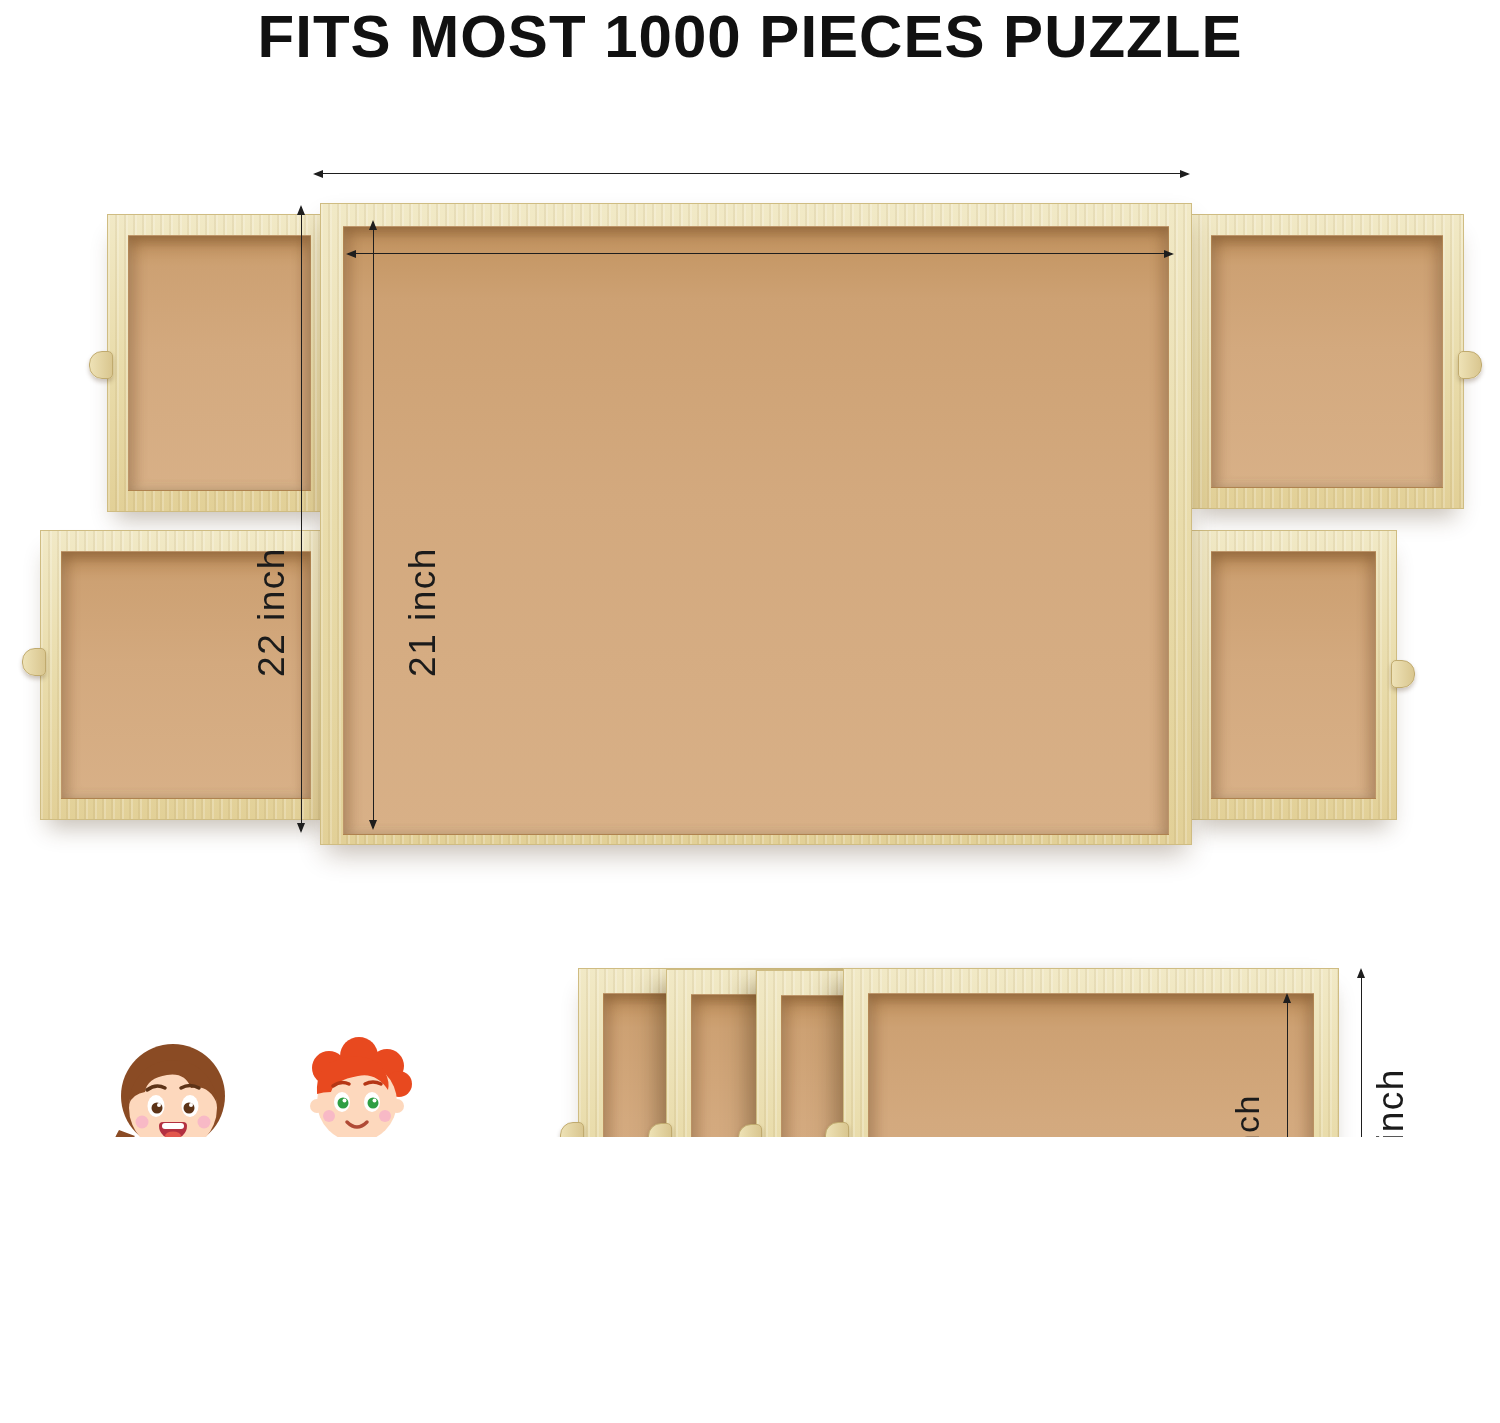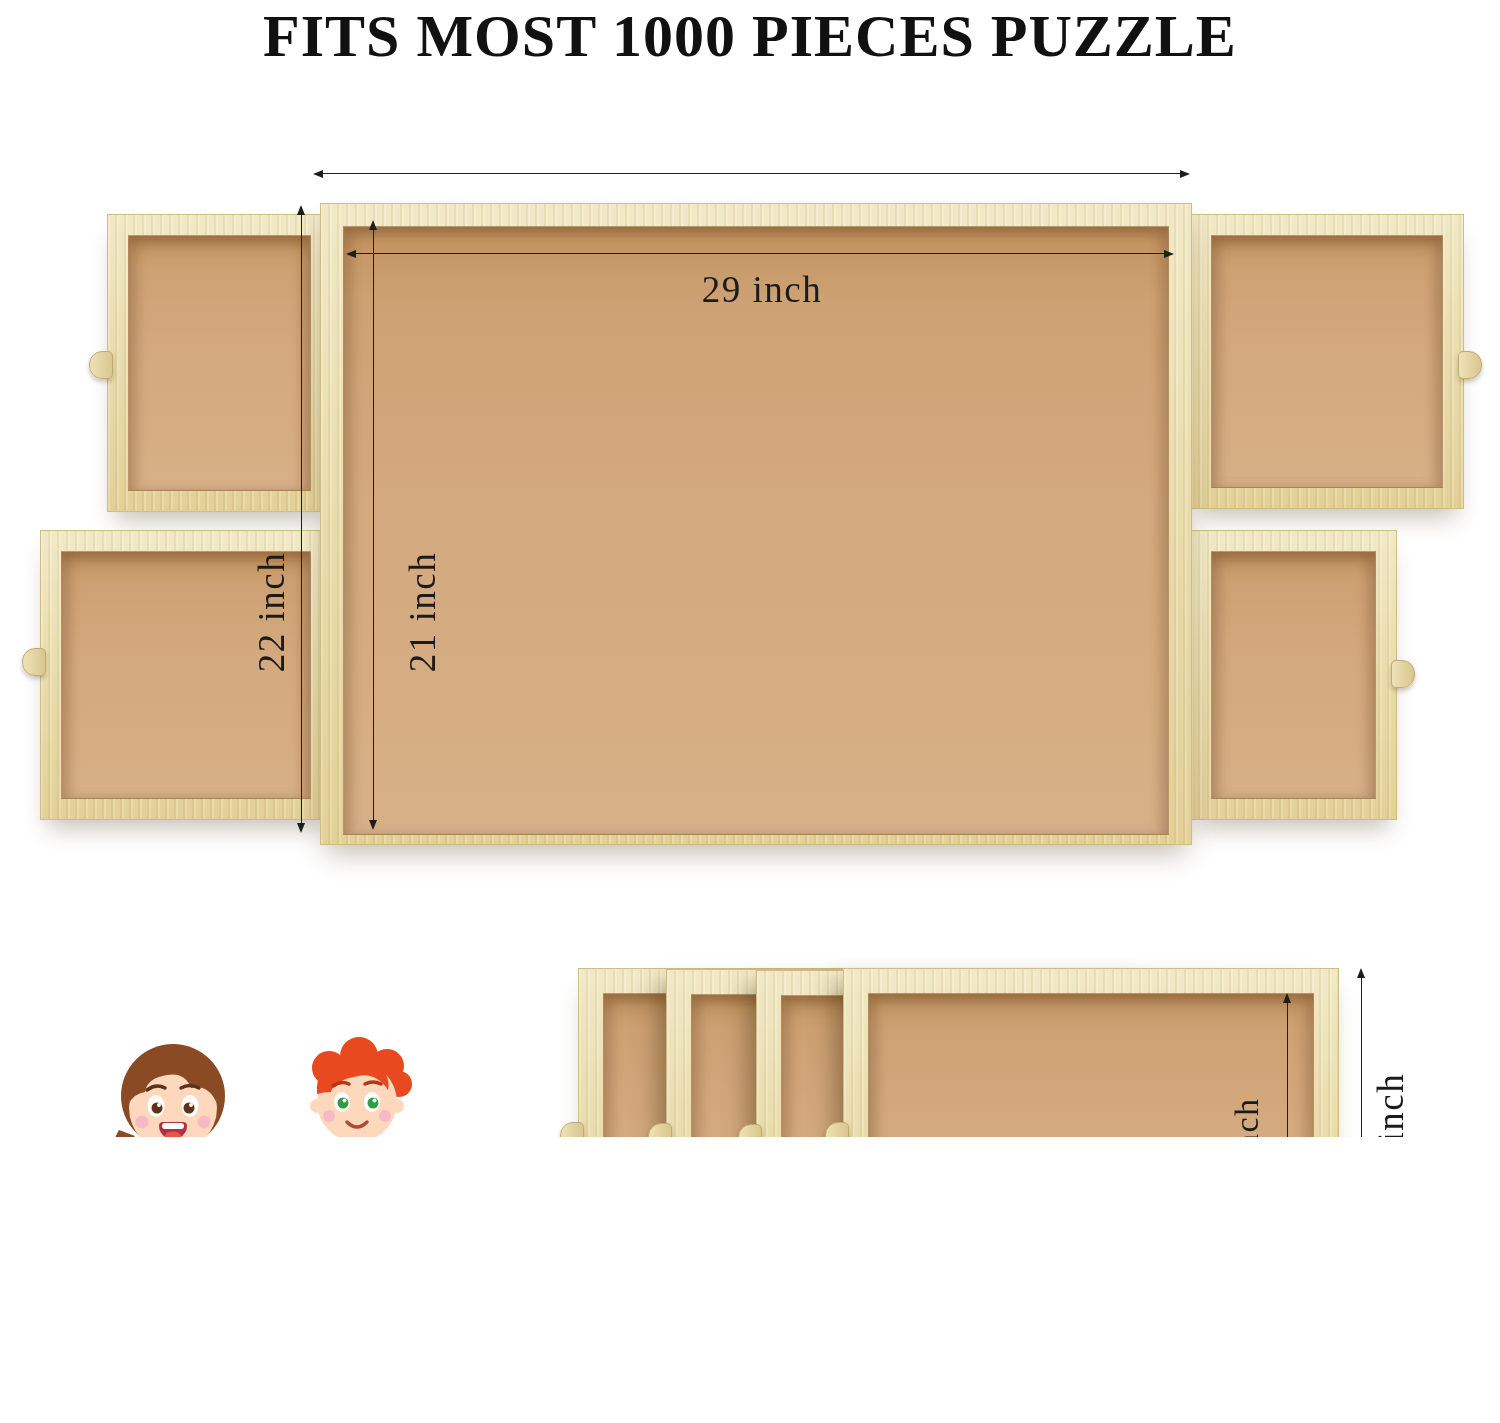--- a/index.html
+++ b/index.html
@@ -1,17 +1,17 @@
 <!DOCTYPE html>
 <html><head>
 <meta charset="utf-8">
 <style>
   html,body{margin:0;padding:0;background:#fff;}
   .stage{position:relative;width:1500px;height:1137px;background:#ffffff;overflow:hidden;
-         font-family:Liberation Serif, serif;border-radius:16px;}
+         font-family:Liberation Sans, sans-serif;border-radius:16px;}
 
   .title{position:absolute;left:0;top:2px;width:1500px;text-align:center;
          font-size:60px;font-weight:bold;color:#111;letter-spacing:1px;}
 
   
   .drawer{position:absolute;
     background:
       repeating-linear-gradient(90deg, rgba(255,255,255,.20) 0 2px, rgba(0,0,0,0) 2px 7px, rgba(148,118,62,.10) 7px 9px),
       linear-gradient(180deg,#f1e9c6 0%,#e9dcab 50%,#e2d097 100%);
     border:1px solid #cfbc82;
@@ -72,21 +72,20 @@
     <div class="knob r" style="top:129px"></div>
   </div>
 
   <div class="drawer board" style="left:320px;top:203px;width:870px;height:640px">
     <div class="tray" style="inset:22px 22px 9px 22px"></div>
   </div>
 
   <div class="ha" style="left:315px;top:173px;width:873px"></div>
 
   <div class="ha" style="left:348px;top:253px;width:824px"></div>
-  <div class="dim" style="left:612px;top:270px">29 inch</div>
 
   <div class="va" style="left:301px;top:207px;height:624px"></div>
   <div class="dim v" style="left:122px;top:592px">22 inch</div>
 
   <div class="va" style="left:373px;top:222px;height:606px"></div>
   <div class="dim v" style="left:273px;top:592px">21 inch</div>
 
   <div class="drawer" style="left:578px;top:968px;width:494px;height:332px;z-index:1">
     <div class="tray" style="inset:24px"></div>
     <div class="knob l" style="top:153px"></div>

